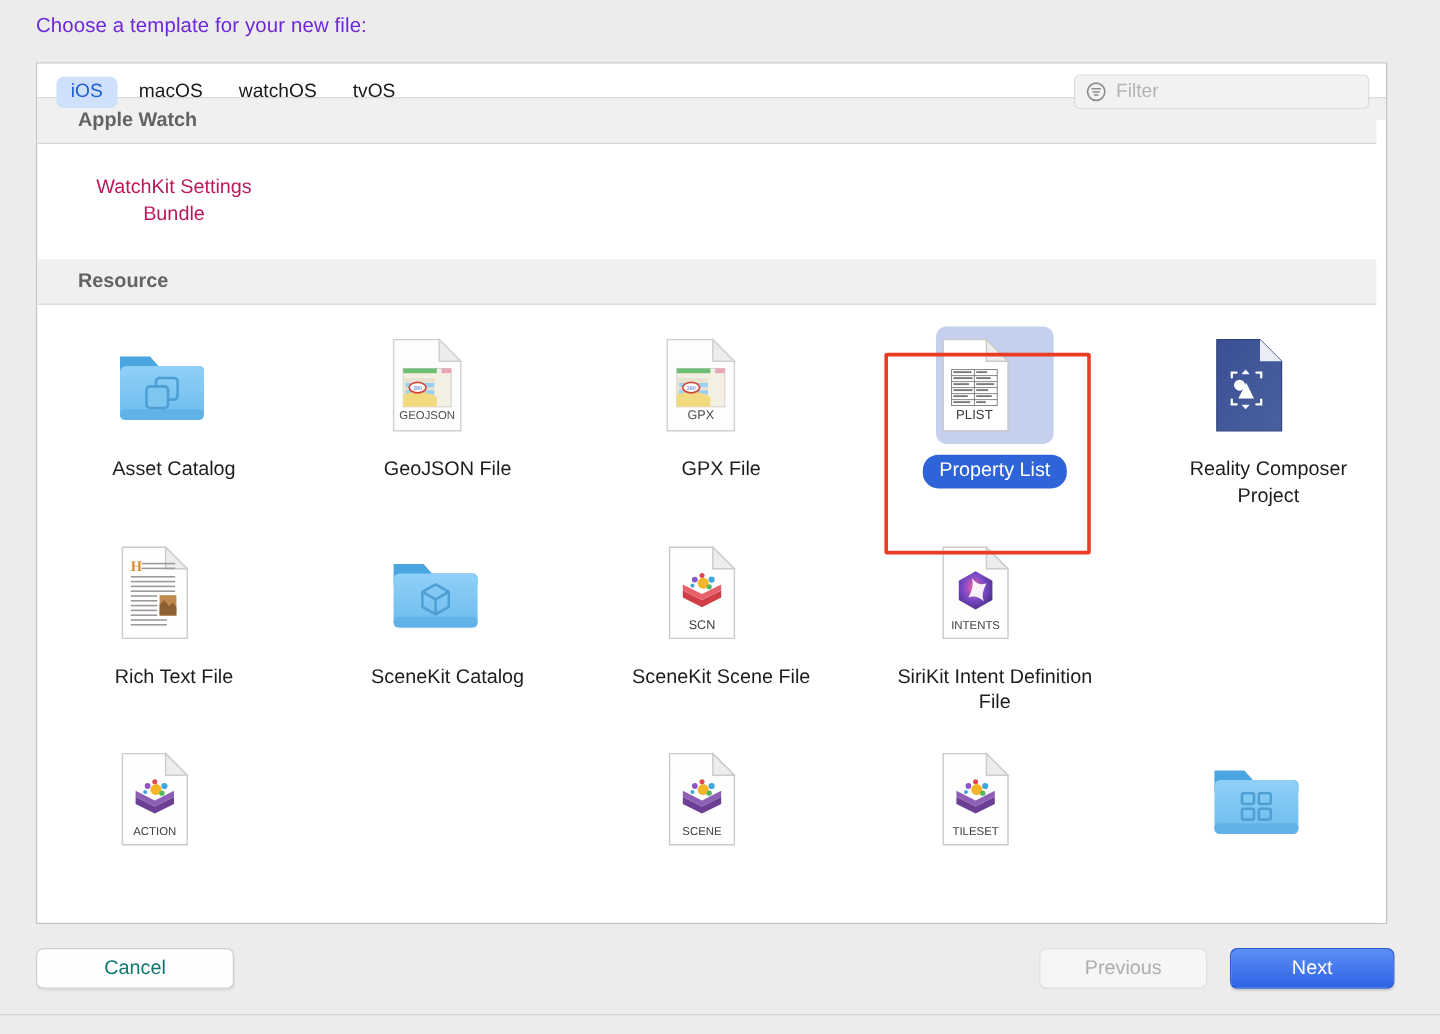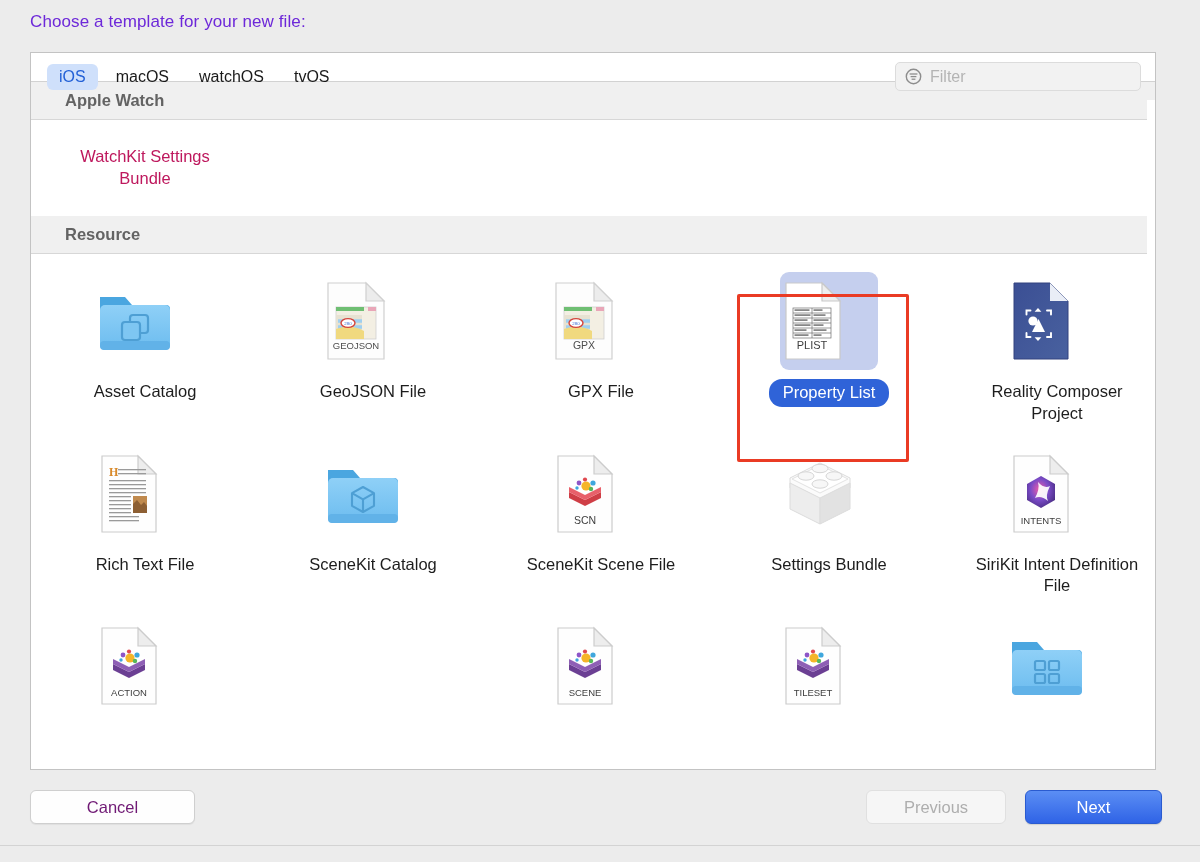--- a/index.html
+++ b/index.html
@@ -108,21 +108,21 @@
 
   
   .btn {
     position: absolute; box-sizing: border-box;
     border-radius: 6px; font-size: 16.5px;
     display: flex; align-items: center; justify-content: center;
     cursor: default; user-select: none;
   }
   .btn-cancel {
     left: 30px; top: 790px; width: 165px; height: 34px;
-    background: #fefefe; border: 1px solid #cfcfcf; color: #701a75;
+    background: #fefefe; border: 1px solid #cfcfcf; color: #0f766e;
     box-shadow: 0 1px 1px rgba(0,0,0,0.06);
   }
   .btn-prev {
     left: 866px; top: 790px; width: 140px; height: 34px;
     background: #f6f6f6; border: 1px solid #e0e0e0; color: #aeaeae;
   }
   .btn-next {
     left: 1025px; top: 790px; width: 137px; height: 34px;
     background: linear-gradient(#5b8ef4, #2f63e6);
     border: 1px solid #2a5bd0; color: #ffffff;
@@ -360,37 +360,20 @@
             <circle cx="39" cy="35" r="2.2" fill="#57b85b"></circle>
             <circle cx="27" cy="29" r="2.4" fill="#8e55c8"></circle>
             <circle cx="25" cy="34" r="1.7" fill="#3fa7dd"></circle>
             <circle cx="33" cy="25.5" r="2.1" fill="#e0484f"></circle>
             <text x="33" y="70" font-size="10.5" text-anchor="middle" fill="#3d3d3d" font-family="'Liberation Sans',sans-serif">SCN</text>
           </svg>
         </div>
         <div class="label">SceneKit Scene File</div>
       </div>
 
-      <div class="cell">
-        <div class="icon-wrap">
-          <svg width="80" height="78" viewBox="0 0 80 78">
-            <path d="M40 8 l30 15 v10 l-30 15 l-30 -15 v-10 z" fill="#fbfbfb" stroke="#dcdcdc" stroke-width="1"></path>
-            <path d="M10 28 l30 15 v26 l-30 -15 z" fill="#ededed" stroke="#dcdcdc" stroke-width="1"></path>
-            <path d="M70 28 l-30 15 v26 l30 -15 z" fill="#e2e2e2" stroke="#dcdcdc" stroke-width="1"></path>
-            <path d="M40 10 l28 14 l-28 14 l-28 -14 z" fill="#ffffff" stroke="#e2e2e2" stroke-width="1"></path>
-            <g fill="#f7f7f7" stroke="#d6d6d6" stroke-width="1">
-              <ellipse cx="26" cy="21" rx="8" ry="4.2"></ellipse>
-              <ellipse cx="54" cy="21" rx="8" ry="4.2"></ellipse>
-              <ellipse cx="40" cy="13.5" rx="8" ry="4.2"></ellipse>
-              <ellipse cx="40" cy="29" rx="8" ry="4.2"></ellipse>
-            </g>
-          </svg>
-        </div>
-        <div class="label">Settings Bundle</div>
-      </div>
 
       <div class="cell">
         <div class="icon-wrap">
           <svg width="64" height="80" viewBox="0 0 64 80">
             <defs>
               <radialGradient id="sirig" cx="0.45" cy="0.42" r="0.72">
                 <stop offset="0" stop-color="#ef5ba8"></stop>
                 <stop offset="0.45" stop-color="#7b4bc8"></stop>
                 <stop offset="1" stop-color="#3b2470"></stop>
               </radialGradient>

